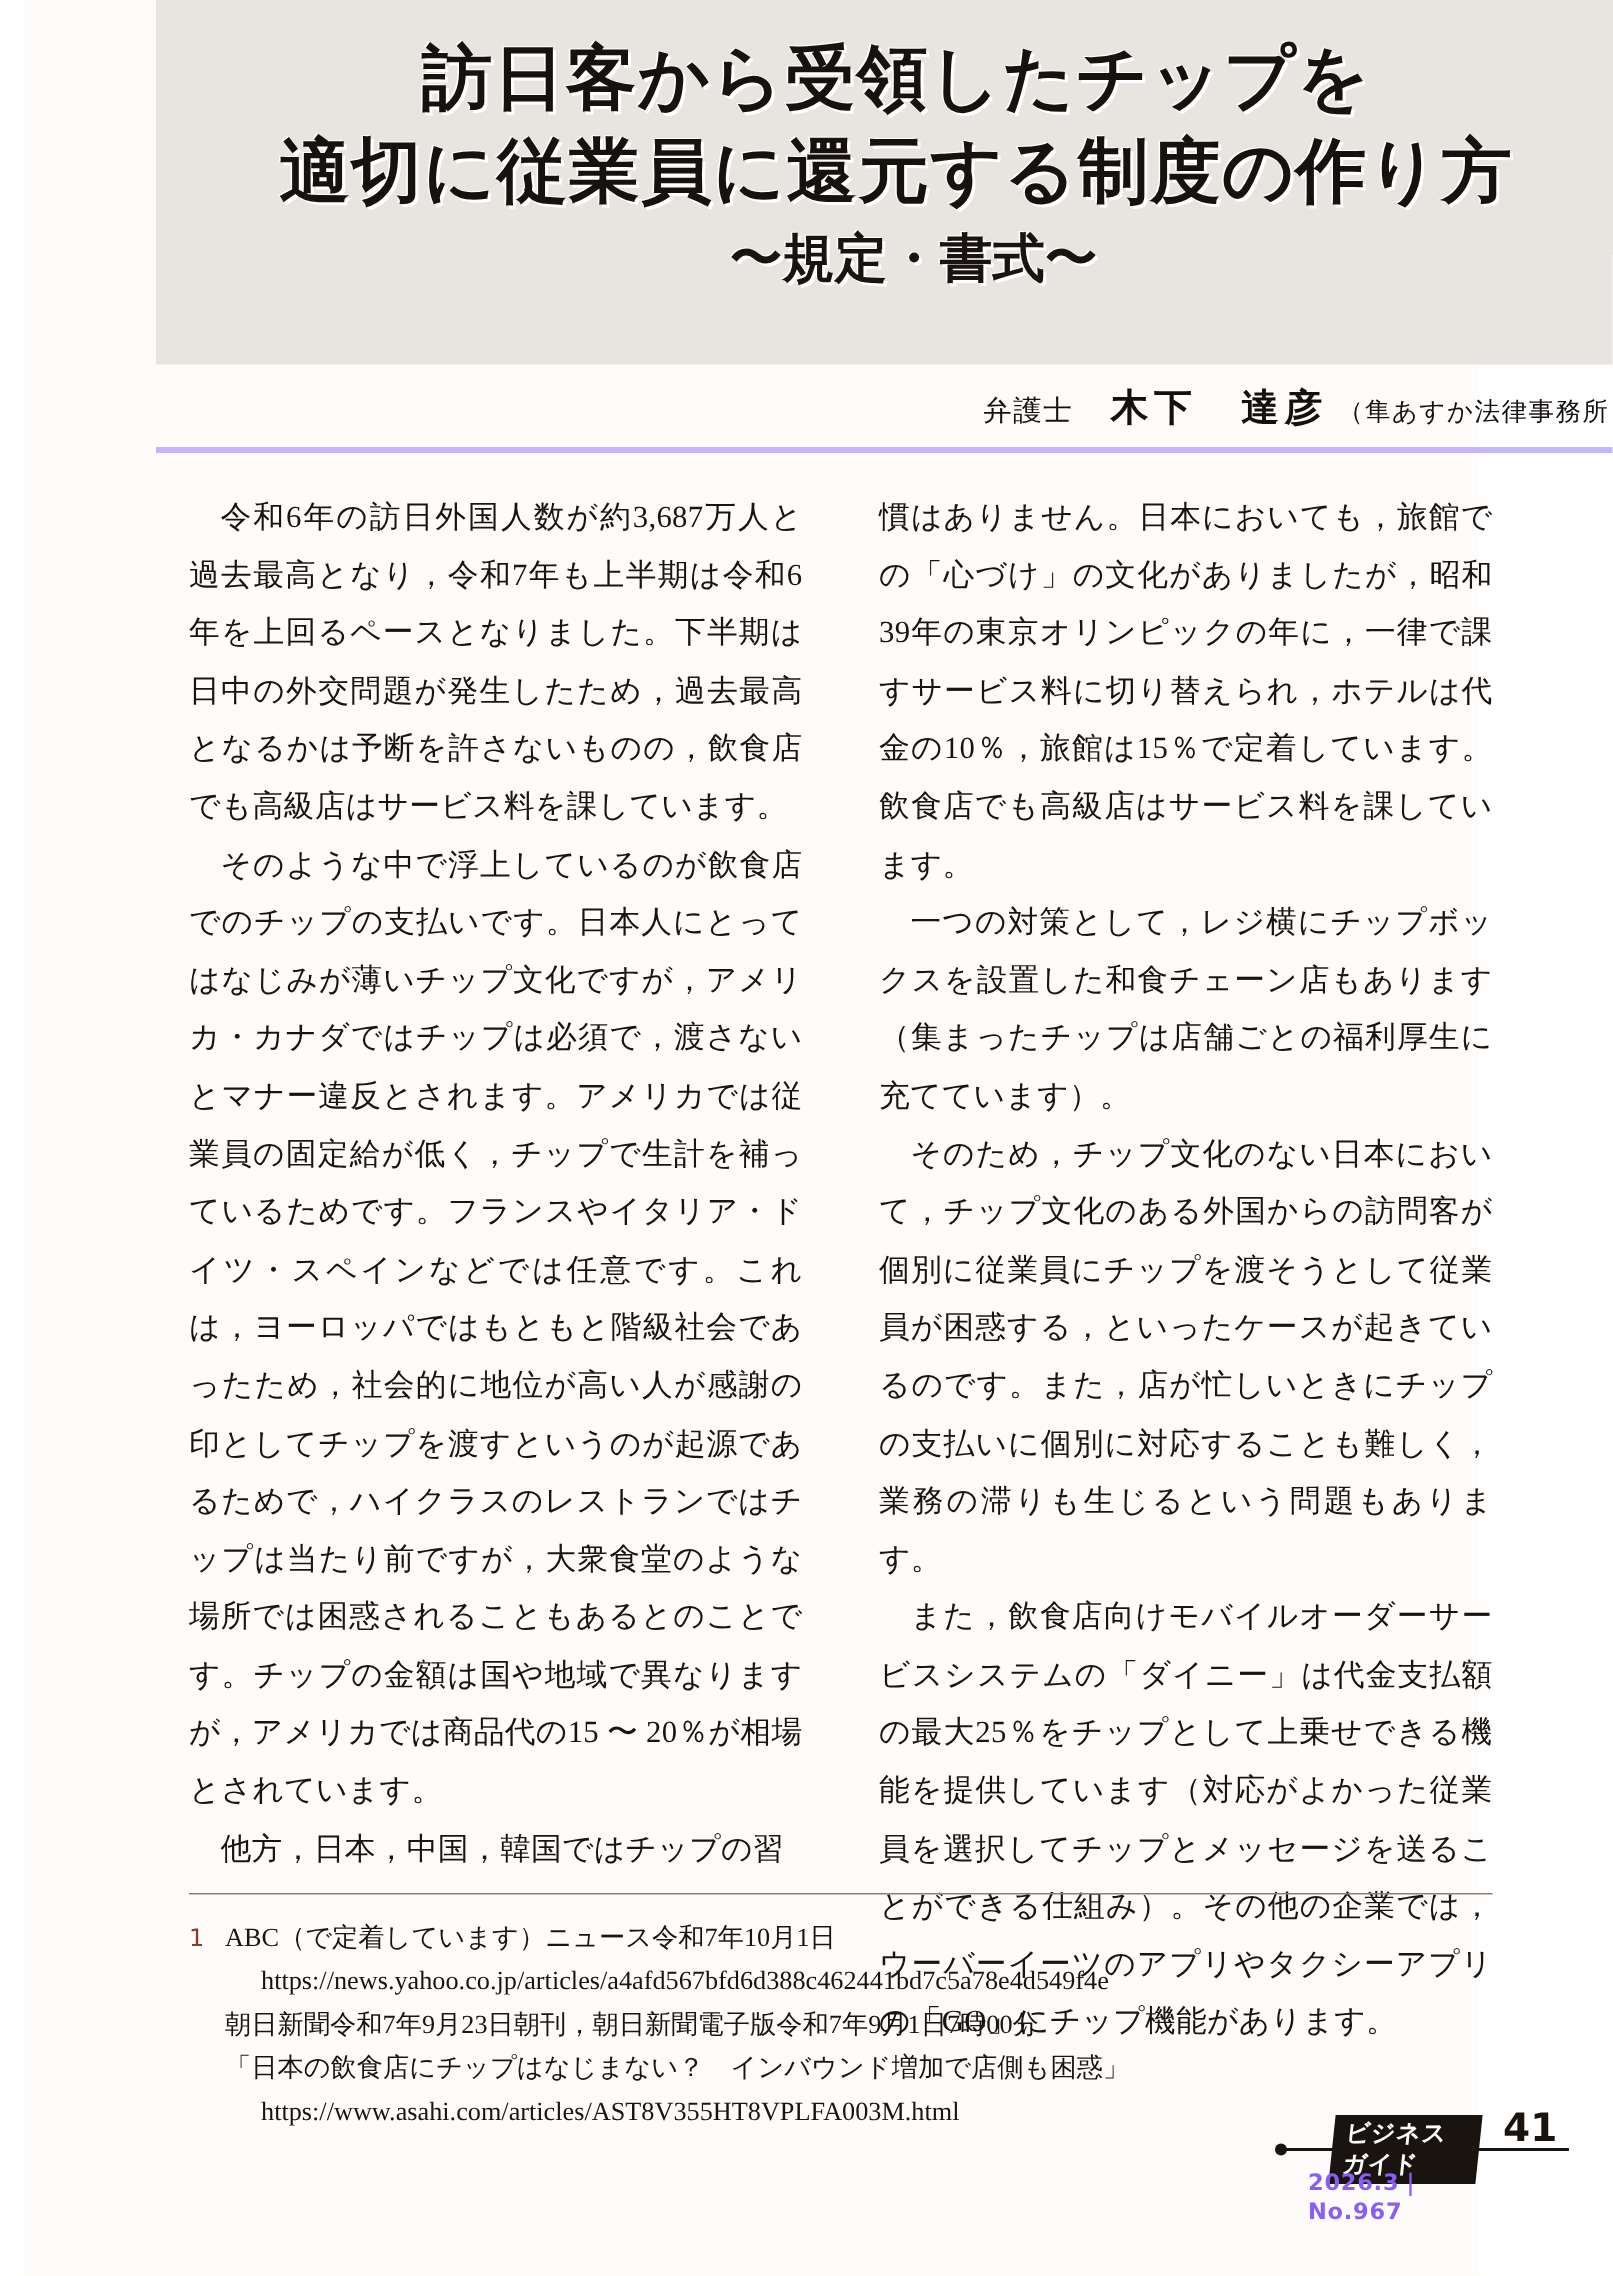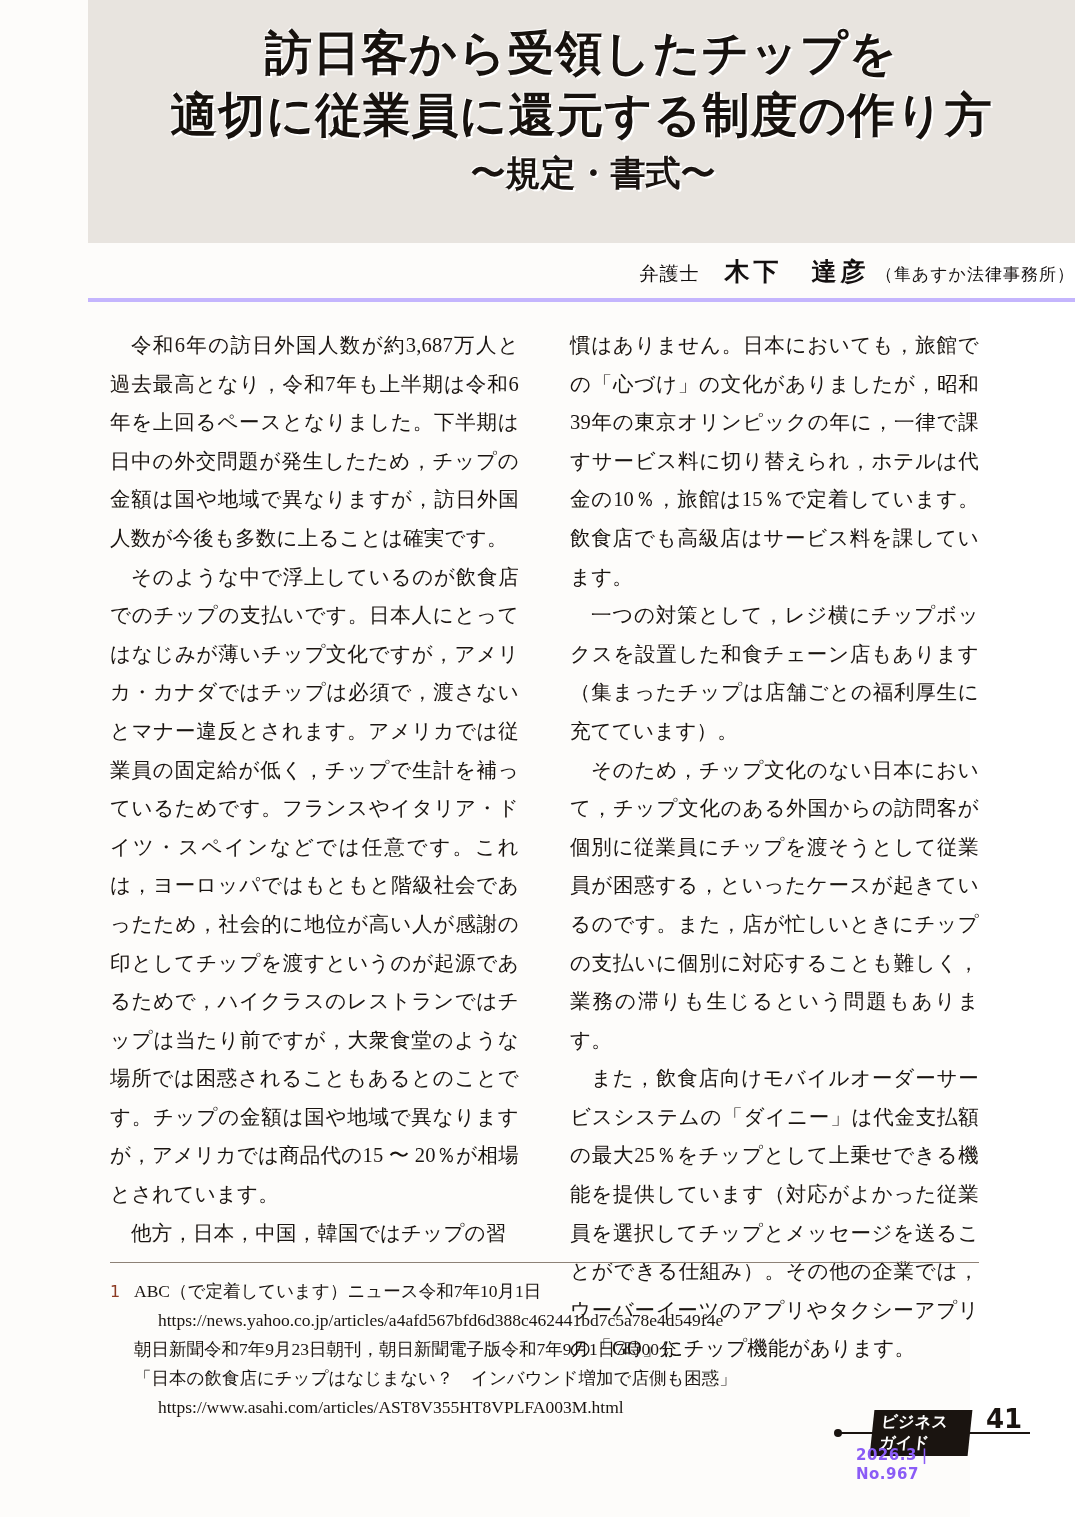--- a/index.html
+++ b/index.html
@@ -10,21 +10,21 @@
   body {
     width: 1075px;
     height: 1517px;
     font-family: "Liberation Serif", "DejaVu Serif", serif;
     color: #1a1410;
     position: relative;
     overflow: hidden;
   }
   .page {
     position: absolute;
-    left: 0; top: 0;
+    left: 16px; top: 0;
     width: 970px;
     height: 1517px;
     background: #fdfcfa;
   }
 
   
   .title-band {
     position: absolute;
     left: 88px;
     top: 0px;
@@ -230,21 +230,21 @@
   <div class="byline">
     <span class="byline-text">
       <span class="byline-role">弁護士</span>
       <span>&nbsp;&nbsp;</span>
       <span class="byline-name">木下　達彦</span>
       <span class="byline-office">（隼あすか法律事務所）</span>
     </span>
   </div>
 
   <div class="col col-left">
-    <p class="body">令和6年の訪日外国人数が約3,687万人と過去最高となり，令和7年も上半期は令和6年を上回るペースとなりました。下半期は日中の外交問題が発生したため，チップの金額は国や地域で異なりますが，訪日外国人数が今後も多数に上ることは確実です。</p>
+    <p class="body">令和6年の訪日外国人数が約3,687万人と過去最高となり，令和7年も上半期は令和6年を上回るペースとなりました。下半期は日中の外交問題が発生したため，過去最高となるかは予断を許さないものの，飲食店でも高級店はサービス料を課しています。</p>
     <p class="body">そのような中で浮上しているのが飲食店でのチップの支払いです。日本人にとってはなじみが薄いチップ文化ですが，アメリカ・カナダではチップは必須で，渡さないとマナー違反とされます。アメリカでは従業員の固定給が低く，チップで生計を補っているためです。フランスやイタリア・ドイツ・スペインなどでは任意です。これは，ヨーロッパではもともと階級社会であったため，社会的に地位が高い人が感謝の印としてチップを渡すというのが起源であるためで，ハイクラスのレストランではチップは当たり前ですが，大衆食堂のような場所では困惑されることもあるとのことです。チップの金額は国や地域で異なりますが，アメリカでは商品代の15 〜 20％が相場とされています。</p>
     <p class="body">他方，日本，中国，韓国ではチップの習</p>
   </div>
 
   <div class="col col-right">
     <p class="body" style="text-indent:0">慣はありません。日本においても，旅館での「心づけ」の文化がありましたが，昭和39年の東京オリンピックの年に，一律で課すサービス料に切り替えられ，ホテルは代金の10％，旅館は15％で定着しています。飲食店でも高級店はサービス料を課しています。</p>
     <p class="body">一つの対策として，レジ横にチップボックスを設置した和食チェーン店もあります（集まったチップは店舗ごとの福利厚生に充てています）。</p>
     <p class="body">そのため，チップ文化のない日本において，チップ文化のある外国からの訪問客が個別に従業員にチップを渡そうとして従業員が困惑する，といったケースが起きているのです。また，店が忙しいときにチップの支払いに個別に対応することも難しく，業務の滞りも生じるという問題もあります。</p>
     <p class="body">また，飲食店向けモバイルオーダーサービスシステムの「ダイニー」は代金支払額の最大25％をチップとして上乗せできる機能を提供しています（対応がよかった従業員を選択してチップとメッセージを送ることができる仕組み）。その他の企業では，ウーバーイーツのアプリやタクシーアプリの「GO」にチップ機能があります。</p>
   </div>

